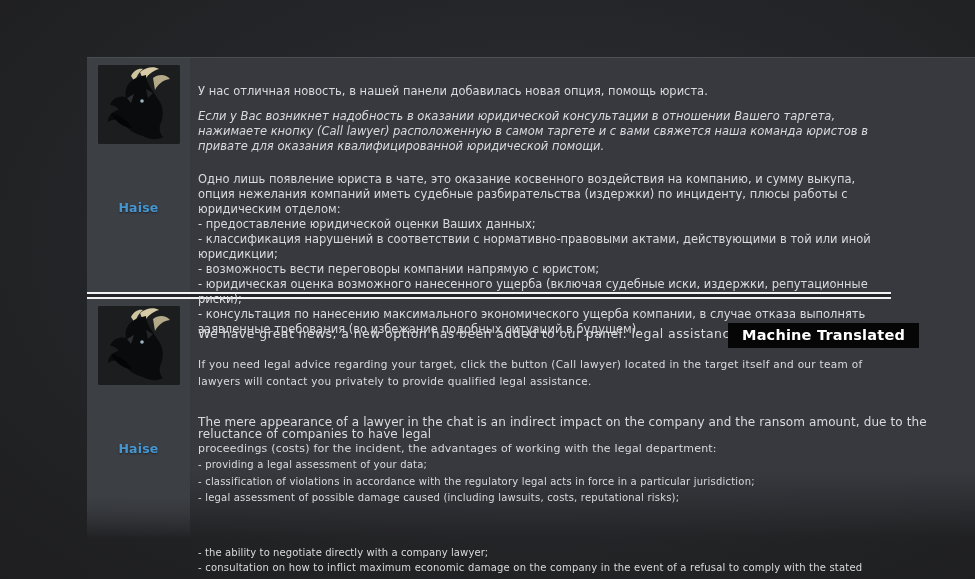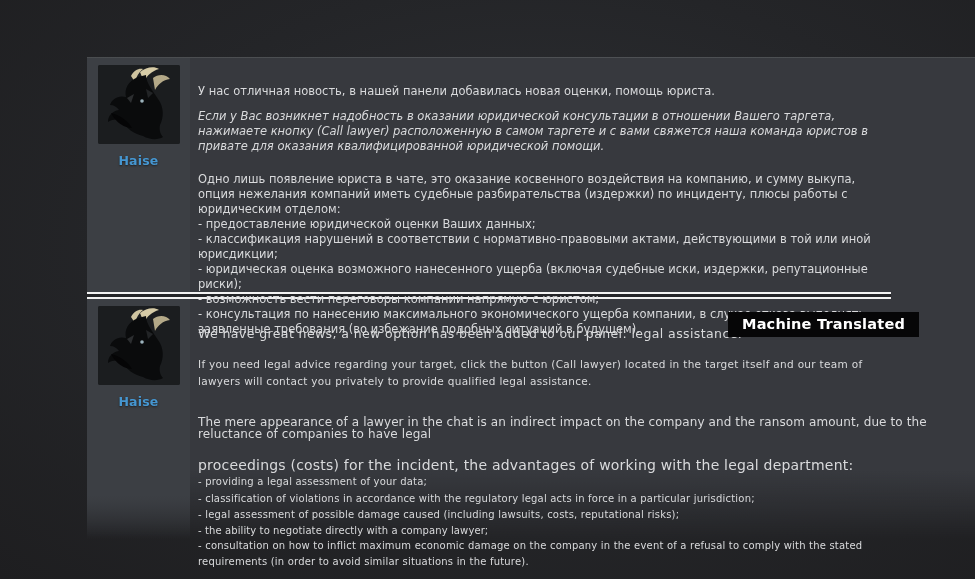--- a/index.html
+++ b/index.html
@@ -16,20 +16,21 @@
     box-sizing:border-box;
   }
   .post { position:relative; display:flex; }
   .post-ru { height:234px; }
   .post-en { height:240px; }
   .post-sidebar {
     flex:0 0 103px; width:103px; box-sizing:border-box;
     background:#3c3f44;
     display:flex; flex-direction:column; align-items:center;
     padding-top:7px;
+    gap:47px;
   }
   .post-en .post-sidebar { background: linear-gradient(#3c3f44 0%, #3c3f44 82%, rgba(60,63,68,0) 100%); }
   .avatar-tile {
     width:82px; height:79px; background:#1b1d1f; border-radius:2px;
     overflow:hidden; cursor:pointer; box-shadow: inset 0 0 0 1px rgba(255,255,255,0.04);
   }
   .avatar-tile svg { display:block; width:82px; height:79px; }
   .username {
     margin-top:9px; color:#4596d1; font-size:12.5px; font-weight:700;
     letter-spacing:.2px; text-decoration:none; cursor:pointer;
@@ -37,30 +38,30 @@
   }
   .post-body { box-sizing:border-box; color:#d9dadc; }
   .post-ru .post-body { padding:26px 0 0 8px; width:705px; font-size:11.5px; line-height:15px; }
   .ru-p1 { margin:0 0 10px 0; }
   .ru-p2 { margin:0 0 18px 0;font-style:italic; }
   .ru-block div { margin:0; }
   .post-en .post-body { padding:26px 0 0 8px; width:740px; }
   .en-p1 { margin:0 0 14px 0; font-size:12.5px; letter-spacing:.4px; line-height:17px; }
   .en-p2 { margin:0 0 26px 0; font-size:10.5px; letter-spacing:.3px; line-height:17px; width:700px; }
   .en-line-xs { font-size:12px;  line-height:12px; letter-spacing:.1px; }
-  .en-line-lg { font-size:14px;   line-height:17px; letter-spacing:.2px;margin-top:17px; }
+  .en-line-lg { font-size:11px;   line-height:17px; letter-spacing:.2px; }
   .en-line-md { font-size:10px;   line-height:16.5px; letter-spacing:.2px; }
-  .en-line-sm { font-size:10px;   line-height:14px; letter-spacing:.1px; }
+  .en-line-sm { font-size:10px;   line-height:14px; letter-spacing:.1px;margin-top:39px; }
   .divider {
     width:804px; height:7px; box-sizing:border-box;
     background:#242528;
     border-top:2px solid #f2f2f2; border-bottom:2px solid #f2f2f2;
   }
   .mt-badge {
-    position:absolute; left:641px; top:13px;
+    position:absolute; left:641px; top:24px;
     background:#060607; color:#ffffff;
     font-weight:700; font-size:14.5px; letter-spacing:.2px;
     padding:4px 14px 5px 14px; white-space:nowrap;
   }
 </style>
 </head>
 <body>
 
 <div class="stage">
   <div class="panel">
@@ -76,28 +77,28 @@
             <path d="M40 12 C30 16 26 24 28 32 C20 30 14 34 12 40 C16 40 19 42 21 45 C14 46 10 51 10 57 C15 54 20 54 24 56 C28 63 36 69 45 71 C52 75 60 75 65 72 C62 69 61 64 62 60 C66 52 66 42 60 34 C55 26 48 18 48 10 Z" fill="#0a0b0c"></path>
             <path d="M13 48 C22 50 30 56 34 63 C27 63 18 58 13 48 Z" fill="#050506"></path>
             <path d="M29 33 L36 29 L33 38 Z" fill="#2c2e30"></path>
             <path d="M48 24 L55 28 L50 33 Z" fill="#222426"></path>
             <circle cx="44" cy="36" r="1.8" fill="#9db3bd"></circle>
           </svg>
         </div>
         <a class="username">Haise</a>
       </div>
       <div class="post-body">
-        <p class="ru-p1">У нас отличная новость, в нашей панели добавилась новая оценки, помощь юриста.</p>
+        <p class="ru-p1">У нас отличная новость, в нашей панели добавилась новая опция, помощь юриста.</p>
         <p class="ru-p2">Если у Вас возникнет надобность в оказании юридической консультации в отношении Вашего таргета, нажимаете кнопку (Call lawyer) расположенную в самом таргете и с вами свяжется наша команда юристов в привате для оказания квалифицированной юридической помощи.</p>
         <div class="ru-block">
           <div>Одно лишь появление юриста в чате, это оказание косвенного воздействия на компанию, и сумму выкупа, опция нежелания компаний иметь судебные разбирательства (издержки) по инциденту, плюсы работы с юридическим отделом:</div>
           <div>- предоставление юридической оценки Ваших данных;</div>
           <div>- классификация нарушений в соответствии с нормативно-правовыми актами, действующими в той или иной юрисдикции;</div>
+          <div>- возможность вести переговоры компании напрямую с юристом;</div>
           <div>- юридическая оценка возможного нанесенного ущерба (включая судебные иски, издержки, репутационные риски);</div>
-          <div>- возможность вести переговоры компании напрямую с юристом;</div>
           <div>- консультация по нанесению максимального экономического ущерба компании, в случае отказа выполнять заявленные требования (во избежание подобных ситуаций в будущем).</div>
         </div>
       </div>
     </div>
 
     <div class="divider"></div>
 
     <div class="post post-en">
       <div class="mt-badge">Machine Translated</div>
       <div class="post-sidebar">

